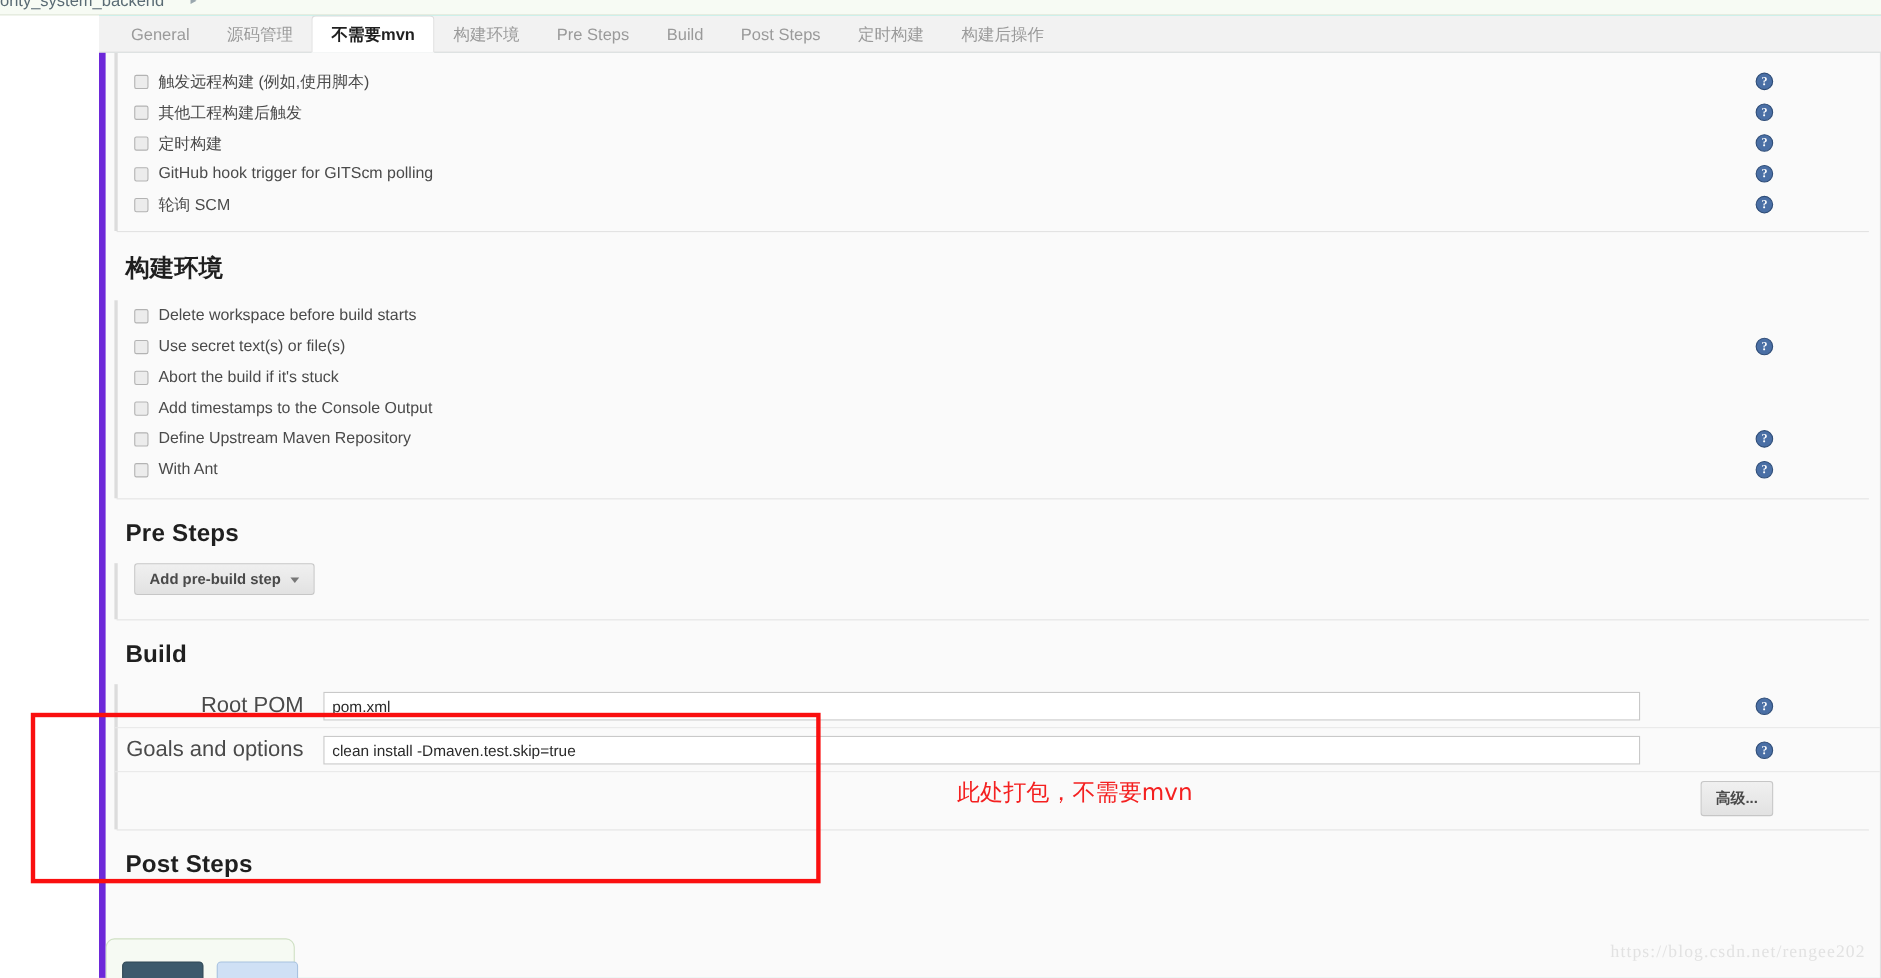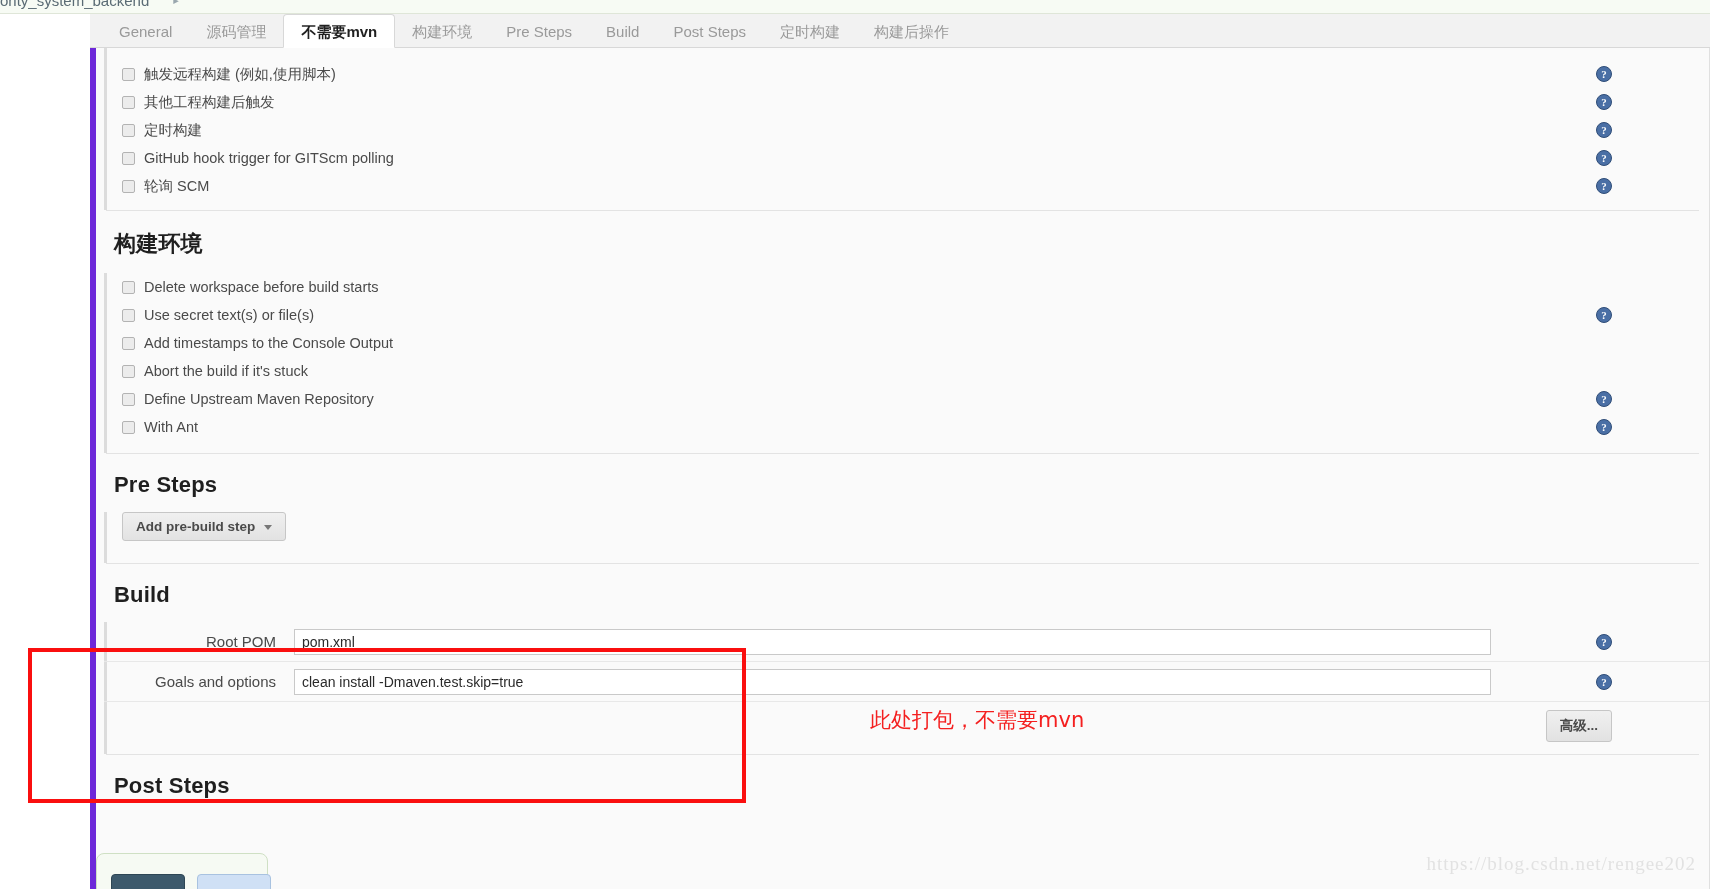--- a/index.html
+++ b/index.html
@@ -147,21 +147,21 @@
   .fieldrow {
     display: flex; align-items: center;
     height: 40px;
     position: relative;
     border-bottom: 1px solid #e8e8e8;
   }
   .flabel {
     width: 190px; flex: none;
     text-align: right;
     padding-right: 18px;
-    font-size: 15px; color: #4a4a4a;
+    font-size: 20px; color: #4a4a4a;
     white-space: nowrap;
   }
   .finput {
     width: 1197px; height: 26px;
     border: 1px solid #c9c9c9;
     background: #ffffff;
     font-size: 14px; color: #2a2a2a;
     padding: 2px 7px;
     font-family: "Liberation Sans", sans-serif;
     outline: none;
@@ -233,21 +233,21 @@
     white-space: nowrap;
     z-index: 11;
     font-family: "DejaVu Sans", sans-serif;
     text-align: center;
   }
 
   
   .watermark {
     position: absolute;
     right: 14px; bottom: 14px;
-    font-size: 19px;
+    font-size: 16px;
     color: #e2e2e2;
     font-family: "Liberation Serif", serif;
     letter-spacing: 1px;
     z-index: 12;
     white-space: nowrap;
   }
 
   .advwrap { position: relative; height: 52px; }
   .advbtn { position: absolute; right: 97px; top: 8px; margin-left: 32px; }
 </style>
@@ -326,26 +326,26 @@
         </div>
 
         <div class="cbrow">
           <span class="cbx"></span>
           <span class="cblabel">Use secret text(s) or file(s)</span>
           <span class="helpicon">?</span>
         </div>
 
         <div class="cbrow">
           <span class="cbx"></span>
+          <span class="cblabel">Abort the build if it's stuck</span>
+        </div>
+
+        <div class="cbrow">
+          <span class="cbx"></span>
           <span class="cblabel">Add timestamps to the Console Output</span>
-        </div>
-
-        <div class="cbrow">
-          <span class="cbx"></span>
-          <span class="cblabel">Abort the build if it's stuck</span>
         </div>
 
         <div class="cbrow">
           <span class="cbx"></span>
           <span class="cblabel">Define Upstream Maven Repository</span>
           <span class="helpicon">?</span>
         </div>
 
         <div class="cbrow">
           <span class="cbx"></span>

